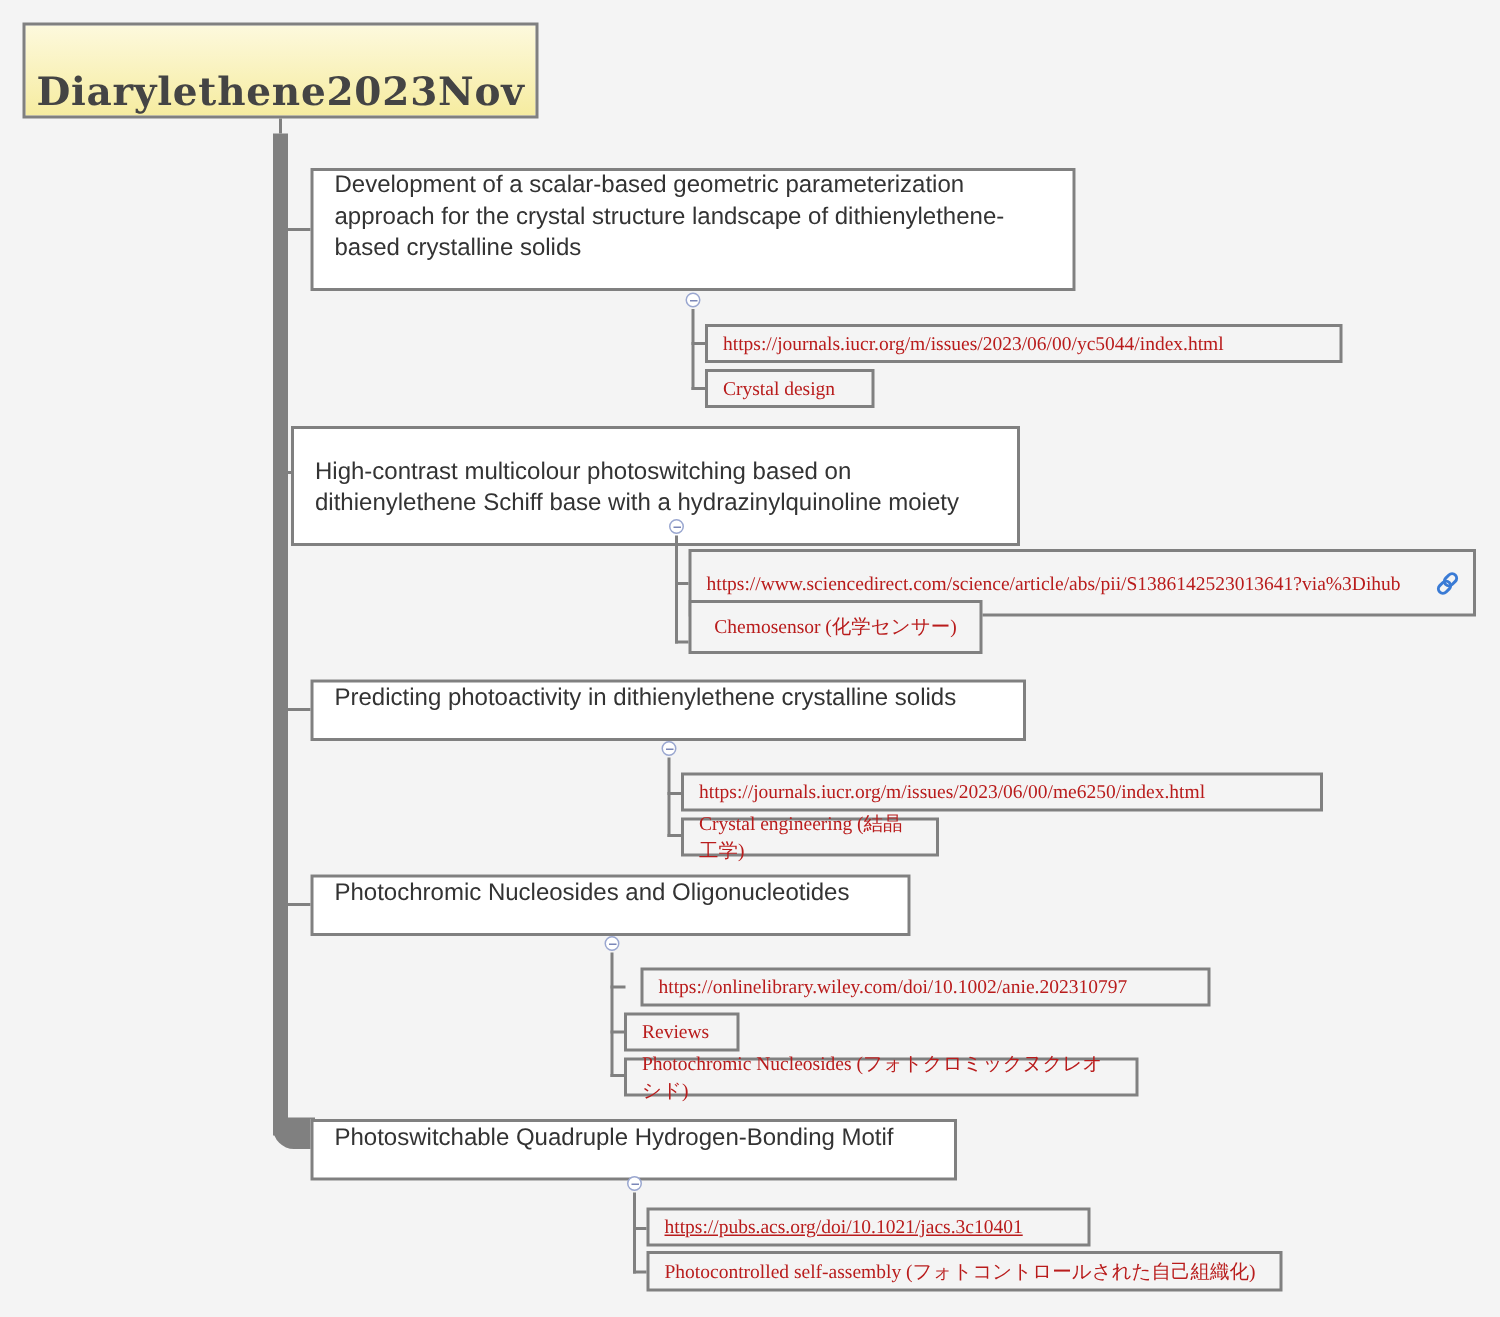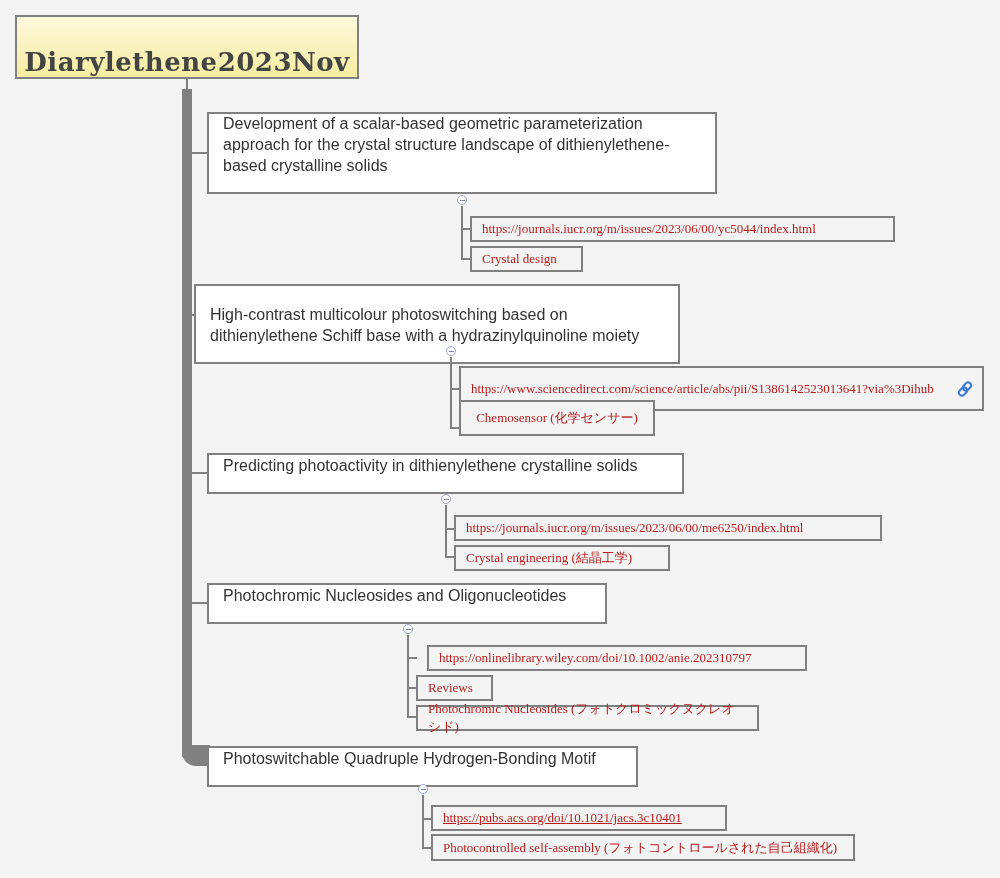--- a/index.html
+++ b/index.html
@@ -73,21 +73,21 @@
 <div class="abs topic" style="left:207px;top:453px;width:477px;height:41px;">
   <span>Predicting photoactivity in dithienylethene crystalline solids</span>
 </div>
 <div class="abs toggle" style="left:441px;top:494px;"></div>
 <div class="abs line" style="left:445px;top:505px;width:2px;height:53px;"></div>
 <div class="abs line" style="left:445px;top:528px;width:10px;height:2px;"></div>
 <div class="abs line" style="left:445px;top:556px;width:10px;height:2px;"></div>
 <div class="abs leaf" style="left:454px;top:515px;width:428px;height:26px;">
   <span>https://journals.iucr.org/m/issues/2023/06/00/me6250/index.html</span>
 </div>
-<div class="abs leaf" style="left:454px;top:545px;width:216px;height:26px;">
+<div class="abs leaf" style="left:454px;top:545px;width:172px;height:26px;">
   <span>Crystal engineering (結晶工学)</span>
 </div>
 
 <div class="abs topic" style="left:207px;top:583px;width:400px;height:41px;">
   <span>Photochromic Nucleosides and Oligonucleotides</span>
 </div>
 <div class="abs toggle" style="left:403px;top:624px;"></div>
 <div class="abs line" style="left:407px;top:635px;width:2px;height:83px;"></div>
 <div class="abs line" style="left:407px;top:657px;width:10px;height:2px;"></div>
 <div class="abs line" style="left:407px;top:687px;width:10px;height:2px;"></div>

